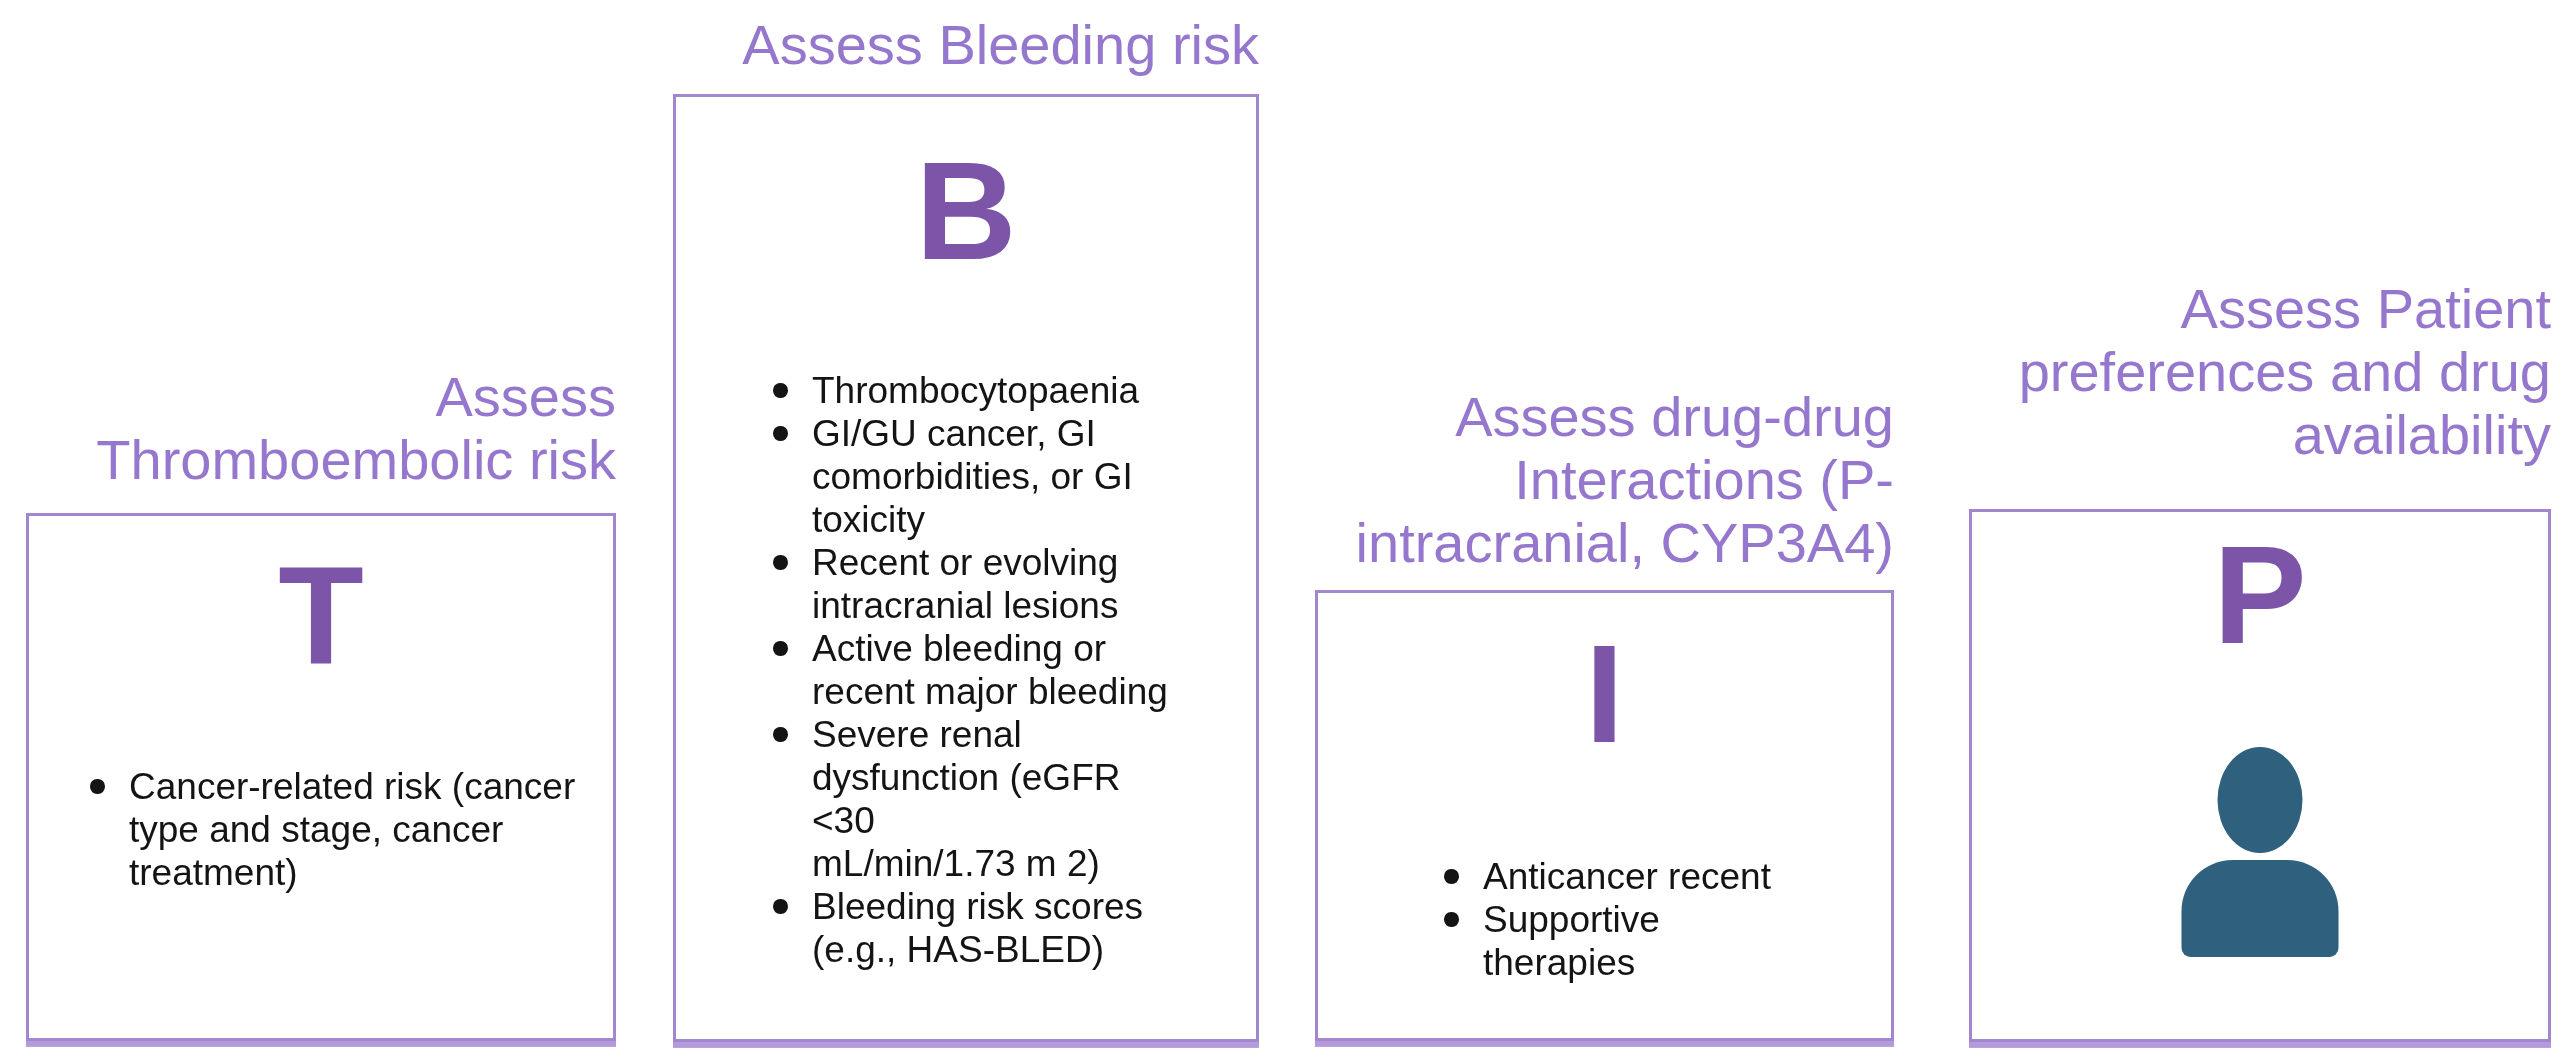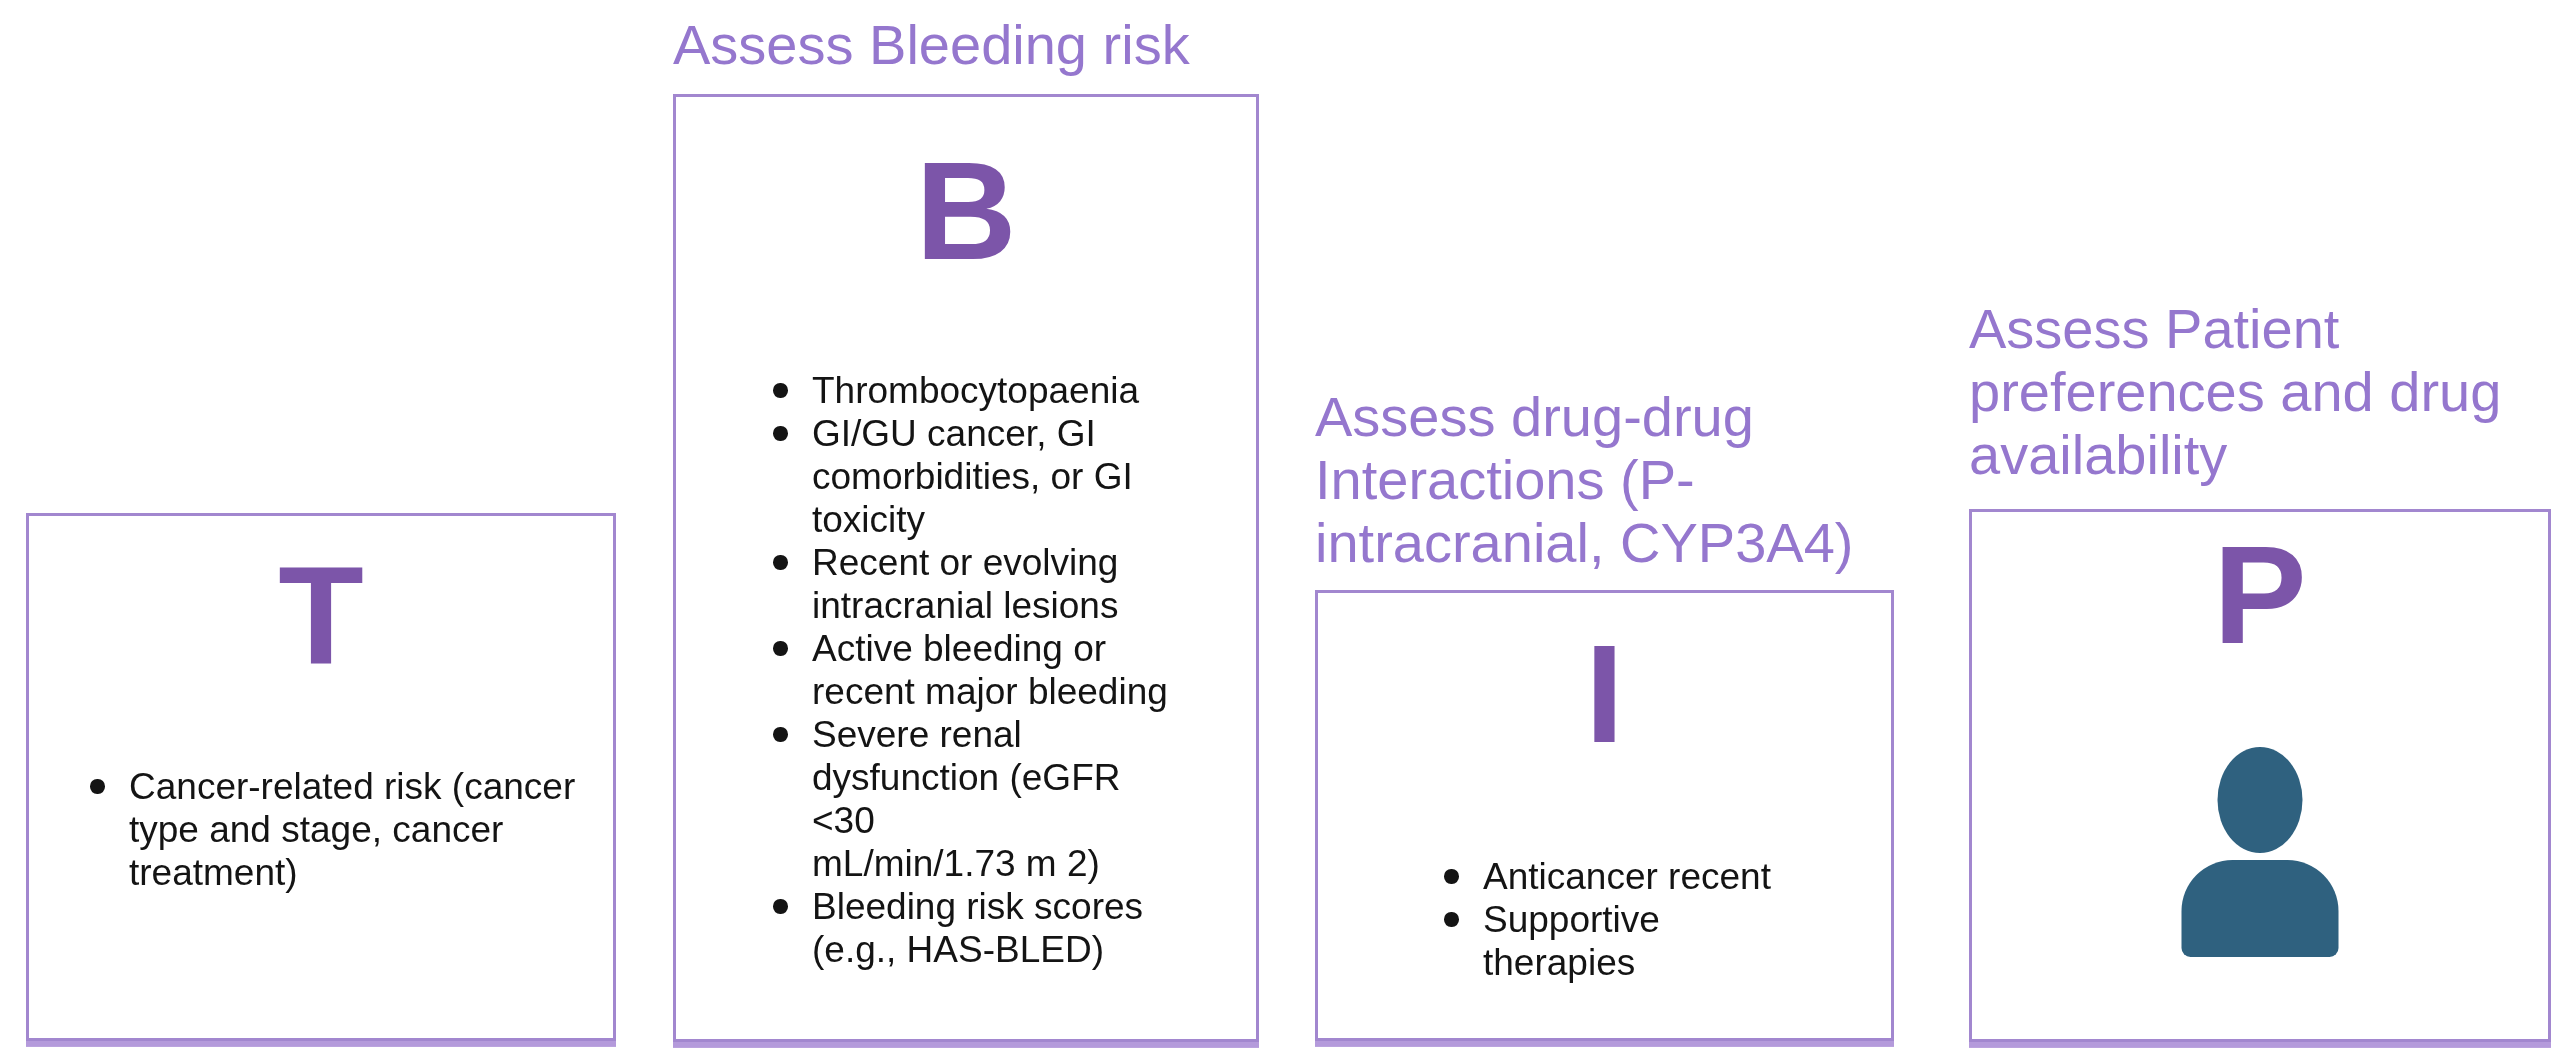--- a/index.html
+++ b/index.html
@@ -19,21 +19,21 @@
     height: 1062px;
     background: var(--background);
     font-family: "Liberation Sans", "DejaVu Sans", sans-serif;
     overflow: hidden;
   }
   .panel-title {
     position: absolute;
     color: var(--title);
     font-size: 56px;
     line-height: 63px;
-    text-align: left;
+    text-align: right;
     white-space: pre-line;
     font-weight: 400;
   }
   .panel-box {
     position: absolute;
     background: var(--background);
     border: 3.3px solid var(--border);
     box-shadow: 0 5.9px 0 var(--border_shadow);
   }
   .panel-letter {
@@ -79,21 +79,21 @@
   .b-title  { left: 673px; top: 13px;  width: 586px; }
   .b-box    { left: 673px; top: 94px; width: 586px; height: 948px; }
   .b-letter { top: 44px; }
   .b-list   { left: 75px; top: 264px; width: 430px; }
   
   .i-title  { left: 1315px; top: 385px; width: 579px; }
   .i-box    { left: 1315px; top: 590px; width: 579px; height: 451px; }
   .i-letter { top: 31px; }
   .i-list   { left: 104px; top: 254px; width: 404px; }
   
-  .p-title  { left: 1969px; top: 277px; width: 582px; margin-top: 20px; }
+  .p-title  { left: 1969px; top: 277px; width: 582px; }
   .p-box    { left: 1969px; top: 509px; width: 582px; height: 533px; }
   .p-letter { top: 13px; }
   .person {
     position: absolute;
     left: 50%;
     transform: translateX(-50%);
     top: 235px;
     width: 157px;
     height: 209px;
   }
@@ -110,20 +110,22 @@
     height: 97px;
     border-radius: 51px 51px 9px 9px;
     background: var(--icon);
   }
 </style>
 </head>
 <body>
 
 <div class="canvas">
 
+  <div class="panel-title t-title">Assess
+Thromboembolic risk</div>
   <div class="panel-box t-box">
     <div class="panel-letter t-letter">T</div>
     <ul class="bullet-list t-list">
       <li>Cancer-related risk (cancer
 type and stage, cancer
 treatment)</li>
     </ul>
   </div>
 
   <div class="panel-title b-title">Assess Bleeding risk</div>

